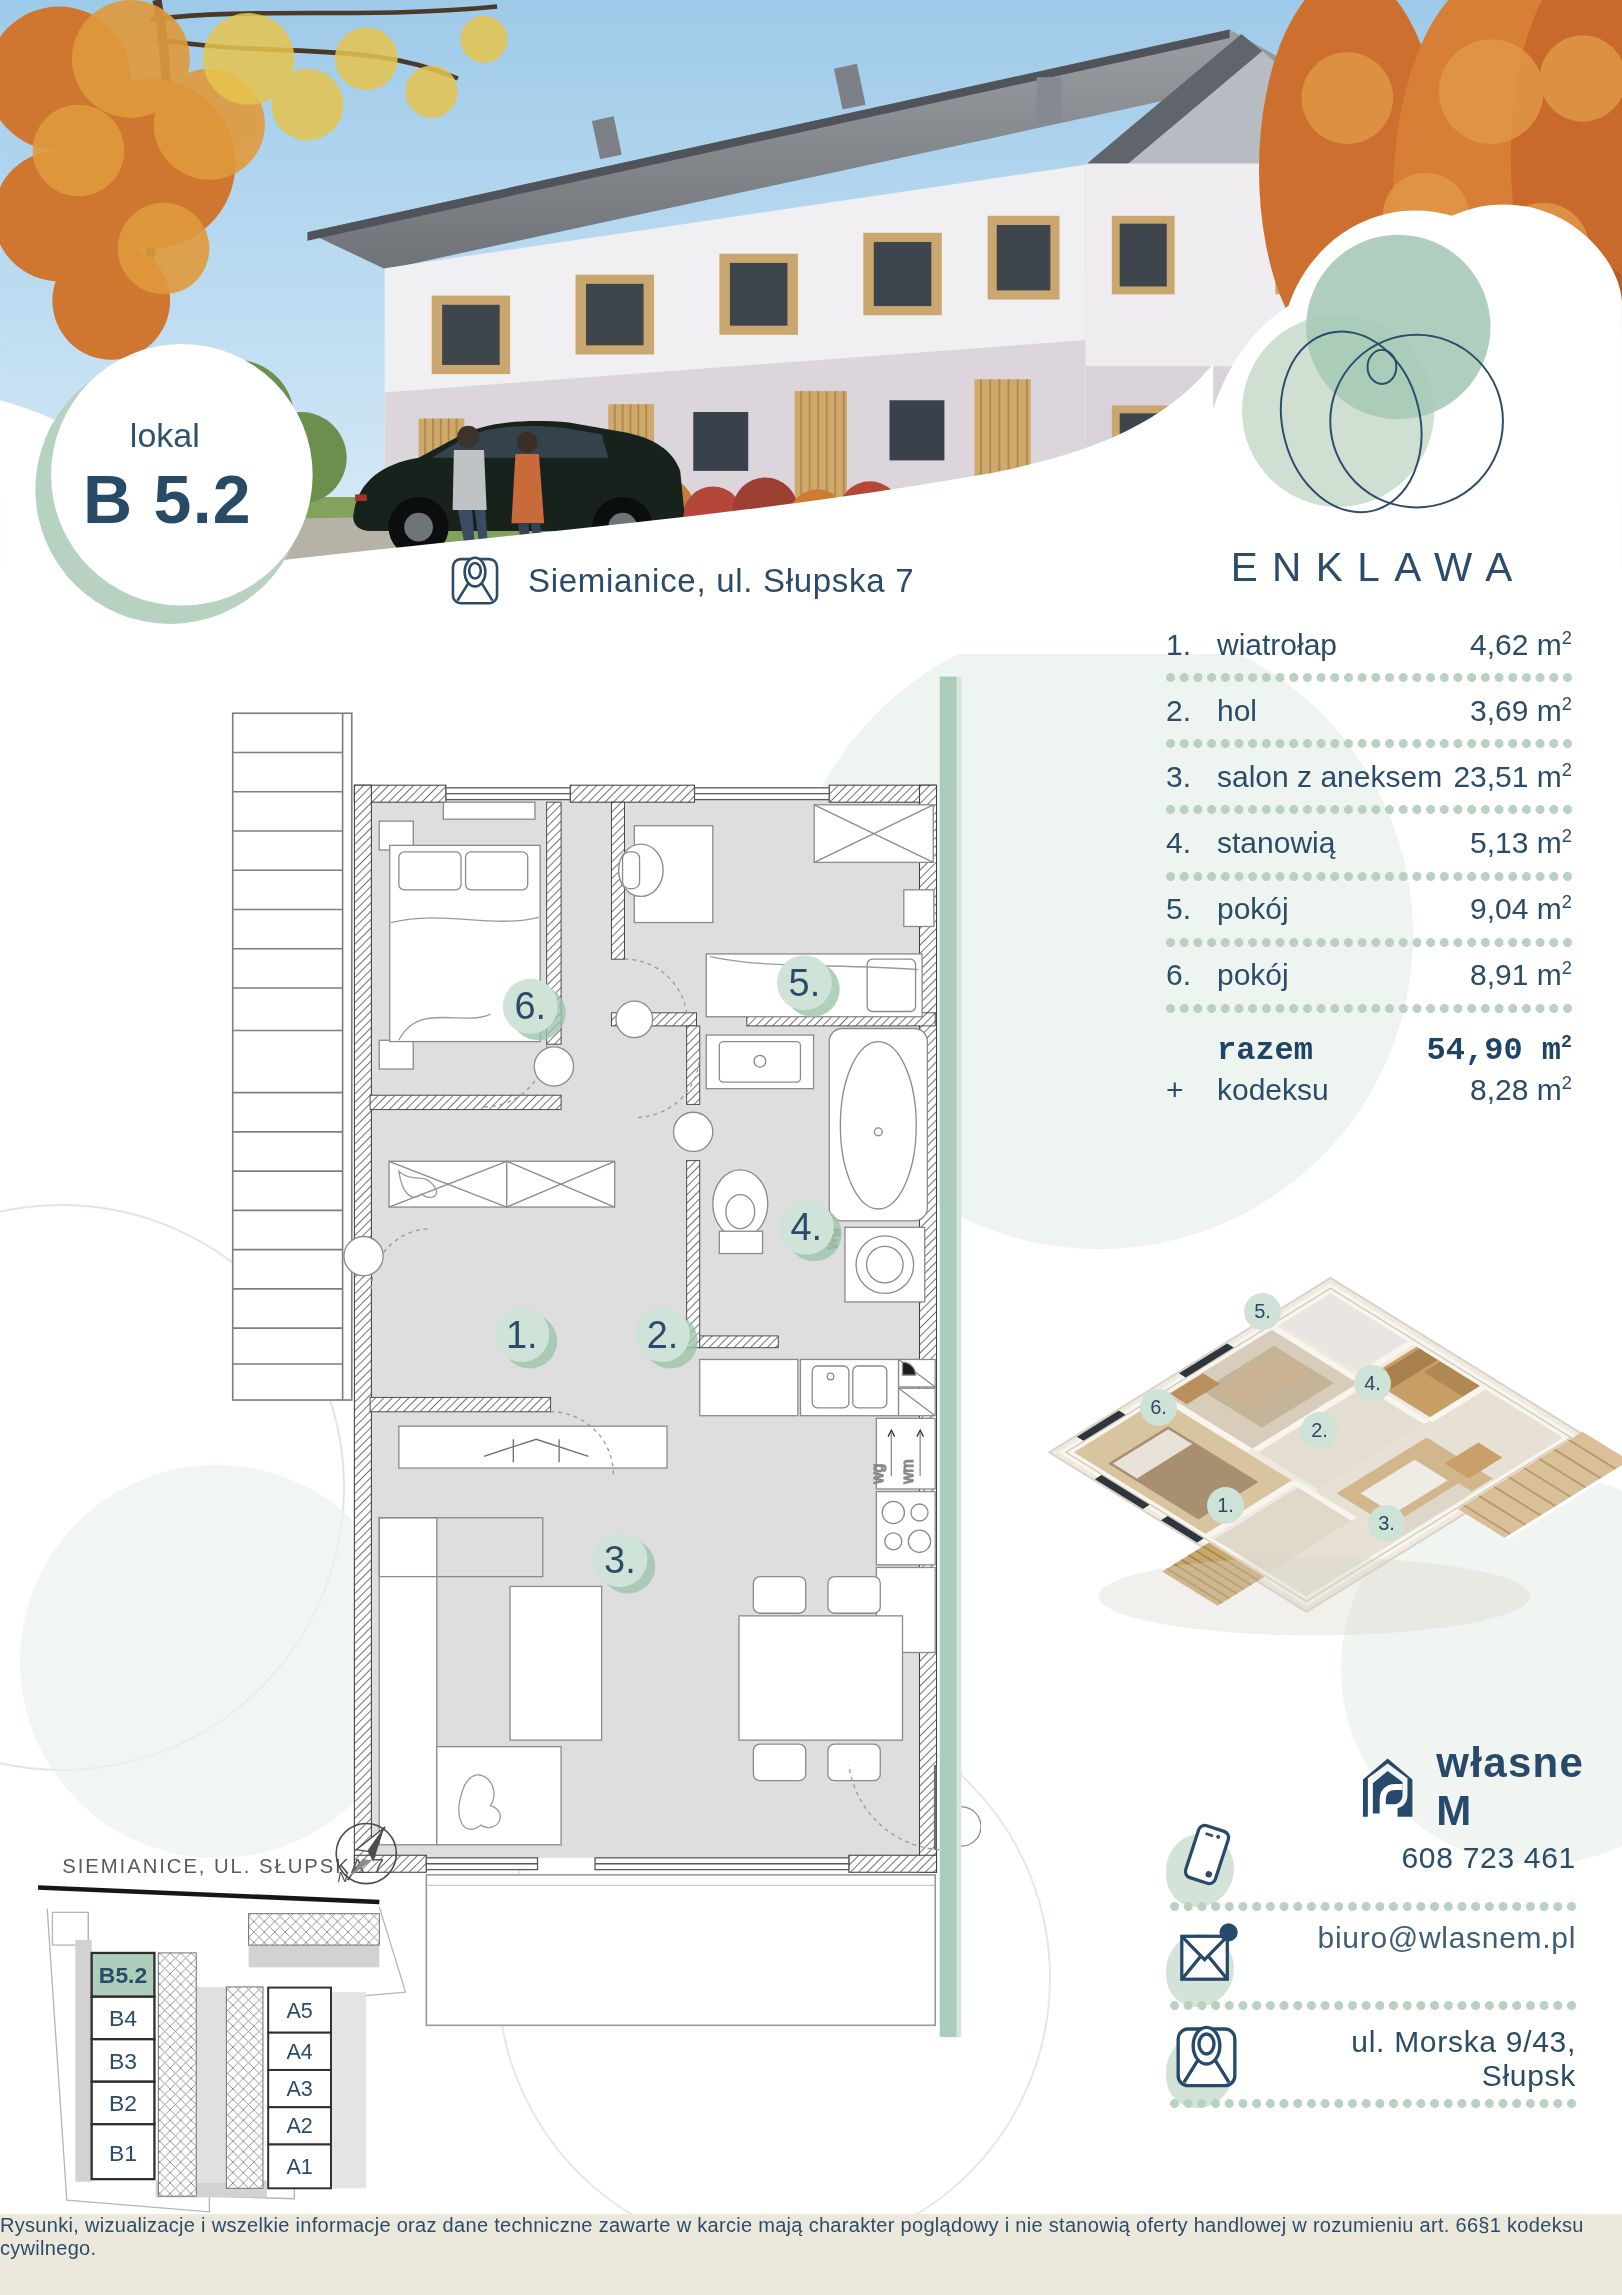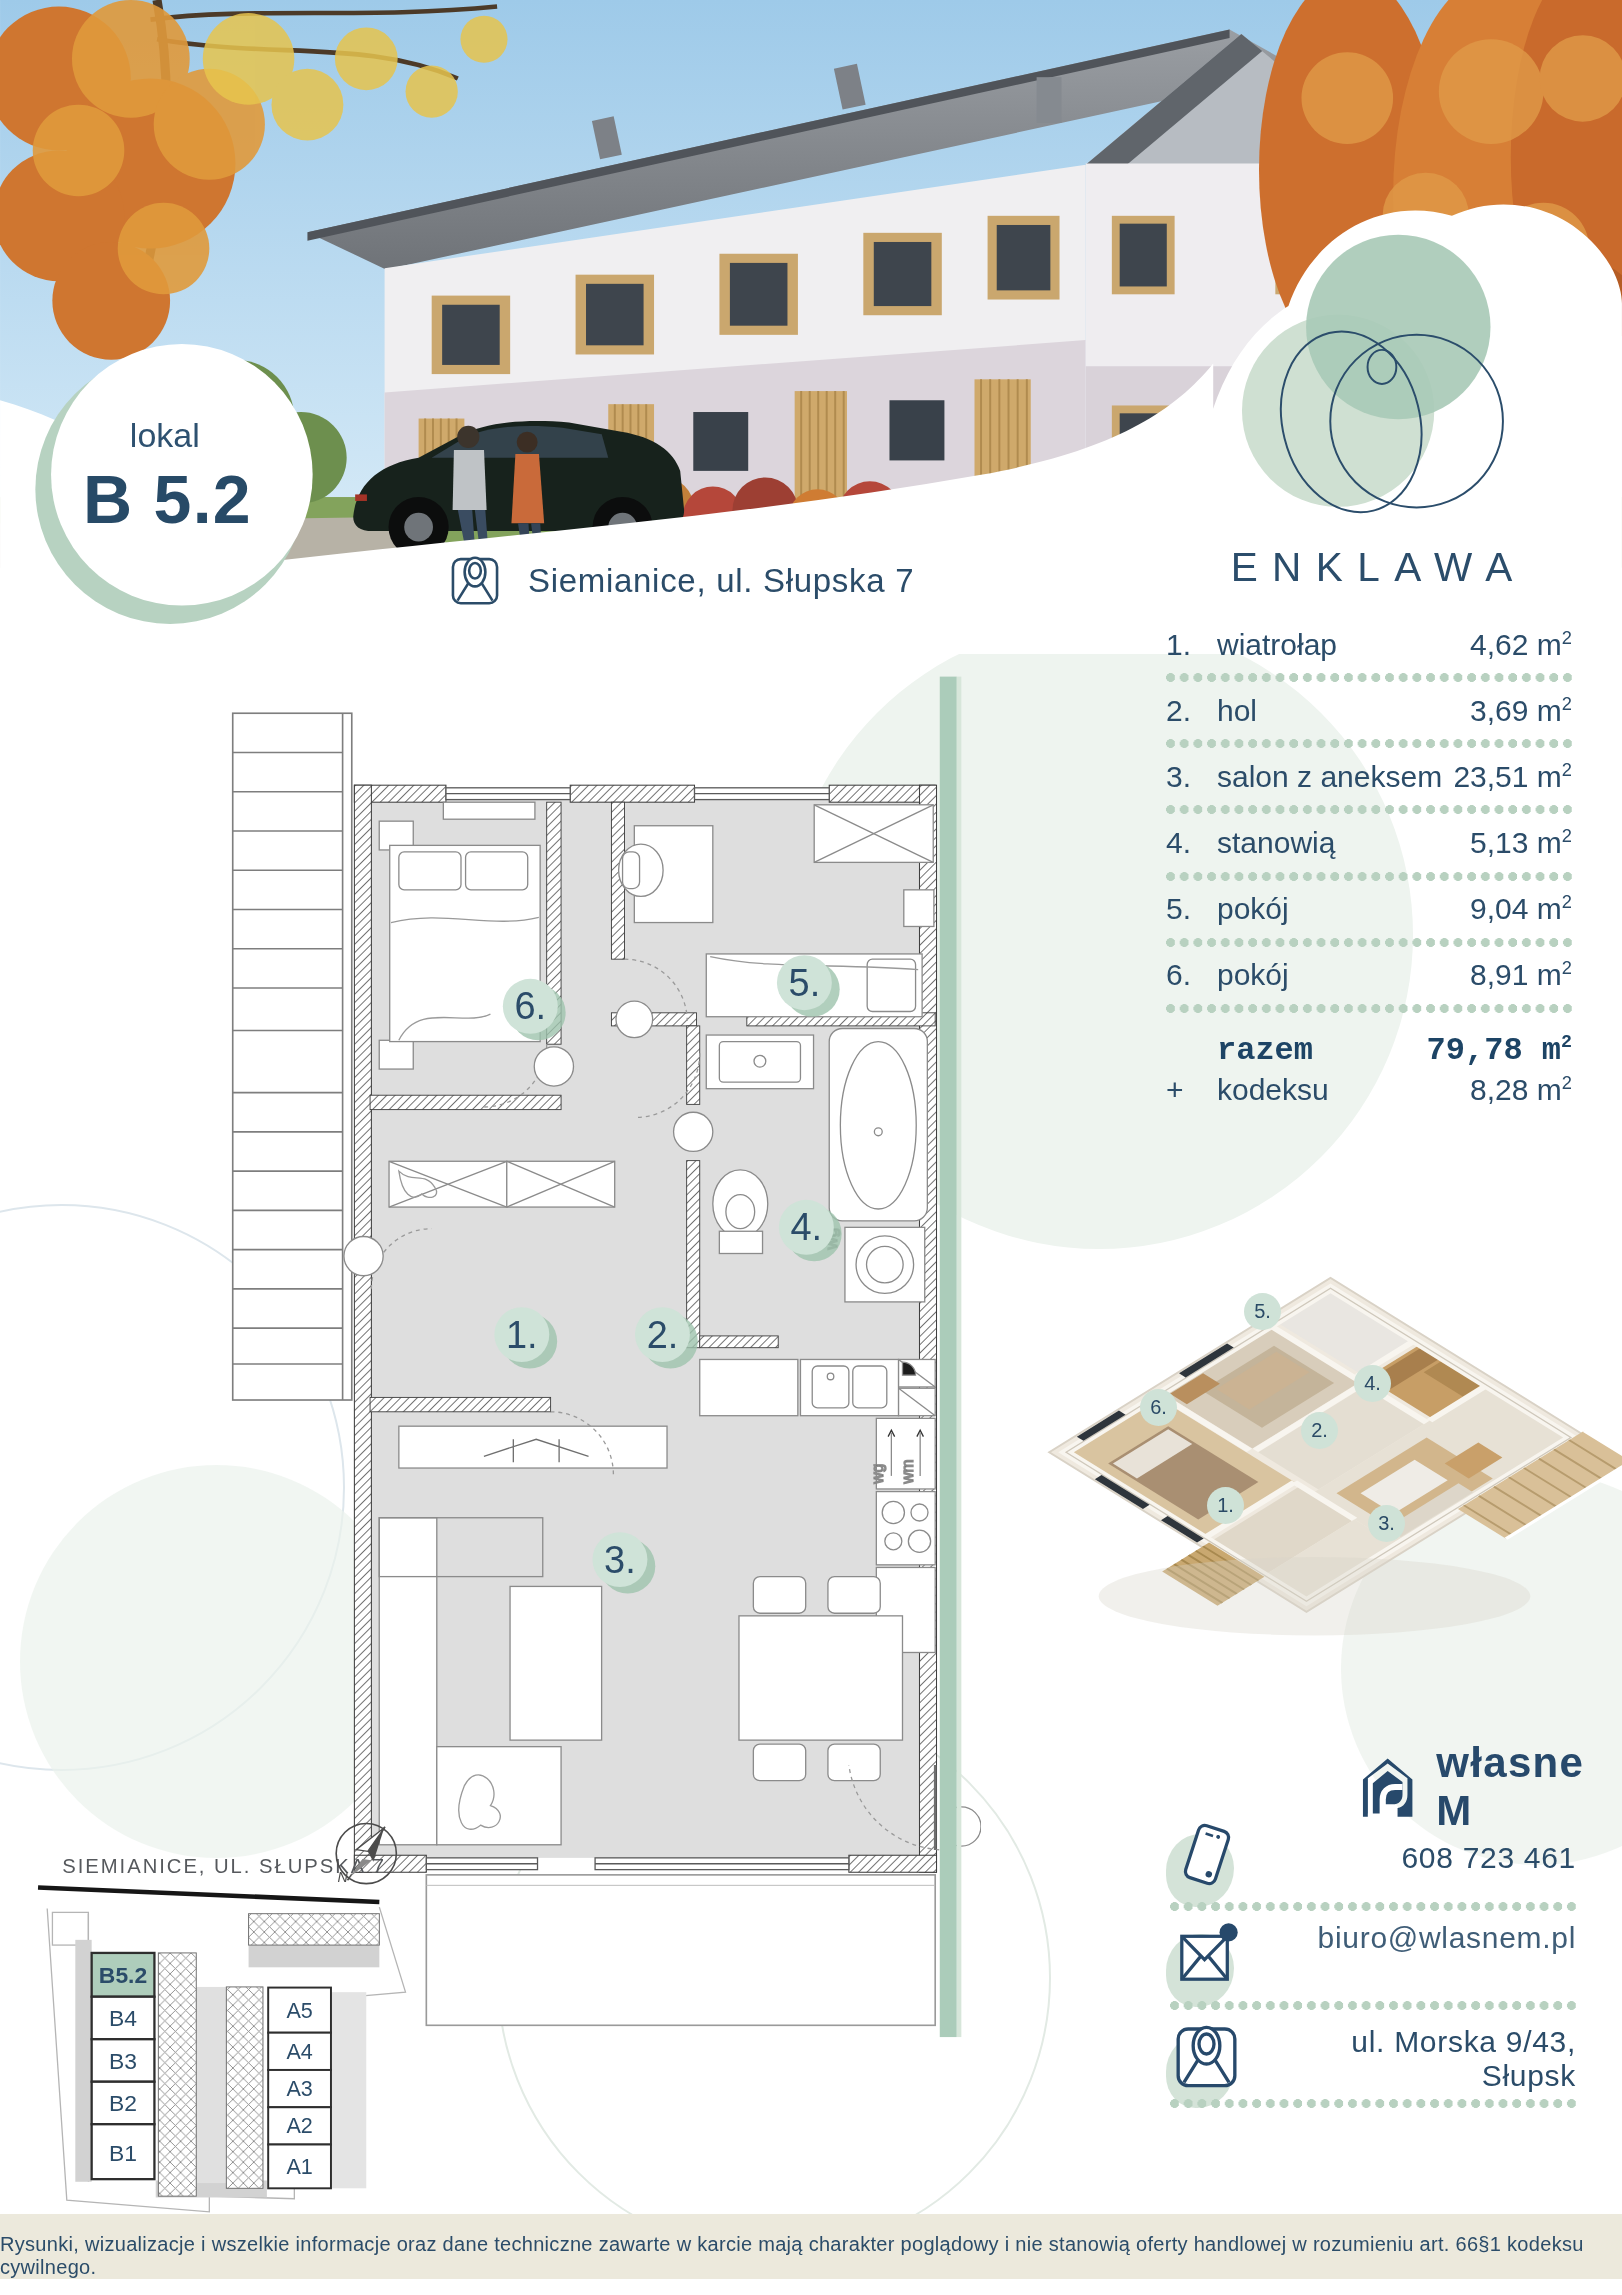--- a/index.html
+++ b/index.html
@@ -38,22 +38,22 @@
   .crow .icon-wrap{position:relative;width:72px;height:72px;flex:none;}
   .crow .txt{flex:1;text-align:right;font-size:30px;font-weight:300;letter-spacing:0.7px;color:#2b4c69;margin-left:15px;}
   .sage-blob{position:absolute;left:-3.9px;top:11.8px;width:68px;height:73px;border-radius:52% 48% 55% 45%;background:#d4e3d8;}
   .csep{position:absolute;left:1170px;width:406px;height:9.2px;z-index:6;
         background-image:radial-gradient(circle at 4.6px 4.6px,#b8d1c0 4.3px,rgba(0,0,0,0) 4.7px);
         background-size:13.7px 9.2px;background-repeat:repeat-x;}
   .email-clip{height:17px;overflow:hidden;position:relative;}
   .email-clip span{display:block;transform:translateY(-19.6px);opacity:.9;}
 
   
-  .footer{position:absolute;left:0;top:2214px;width:1622px;height:65px;background:#ece9dc;
-          display:flex;align-items:flex-end;justify-content:center;z-index:6;}
+  .footer{position:absolute;left:0;top:2214px;width:1622px;height:81px;background:#ece9dc;
+          display:flex;align-items:flex-start;justify-content:center;z-index:6;}
   .footer .txt{font-size:20px;color:#2b4c69;letter-spacing:0.3px;}
 
   
   .iso-label{position:absolute;width:37px;height:37px;border-radius:50%;background:#cfe2d7;
              display:flex;align-items:center;justify-content:center;font-size:20px;color:#2a4a66;z-index:7;}
 </style>
 </head>
 <body>
 
 <div class="page">
@@ -298,21 +298,21 @@
     <div class="dotsep"></div>
     <div class="room-row">
       <span class="no">6.</span>
       <span class="nm">pokój</span>
       <span class="ar"><span>8,91</span> <span>m</span><span class="sup">2</span></span>
     </div>
     <div class="dotsep"></div>
     <div class="room-row total">
       <span class="no"></span>
       <span class="nm">razem</span>
-      <span class="ar"><span>79,78</span> <span>m</span><span class="sup">2</span></span>
+      <span class="ar"><span>54,90</span> <span>m</span><span class="sup">2</span></span>
     </div>
     <div class="room-row extra">
       <span class="no">+</span>
       <span class="nm">kodeksu</span>
       <span class="ar"><span>8,28</span> <span>m</span><span class="sup">2</span></span>
     </div>
   </div>
 
   <svg class="abs" style="left:183px;top:674px;z-index:4" width="798" height="1367" viewBox="0 0 1220 2090">
     <defs>

